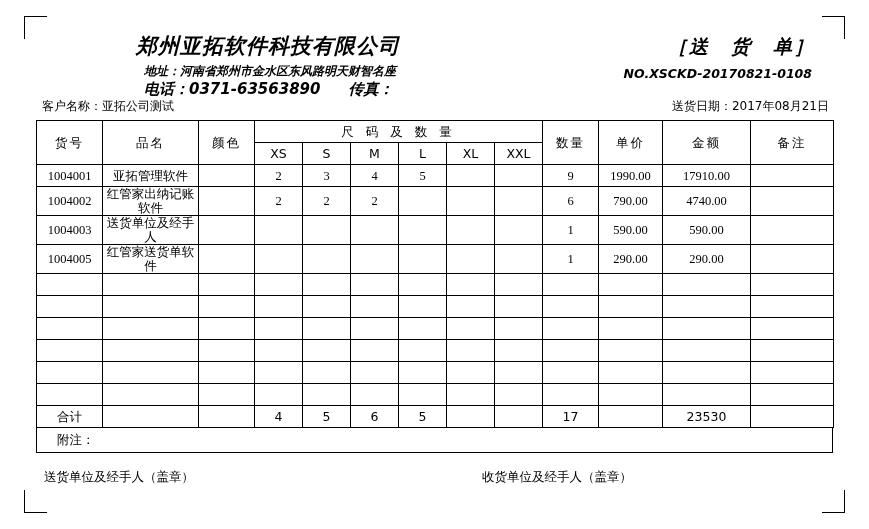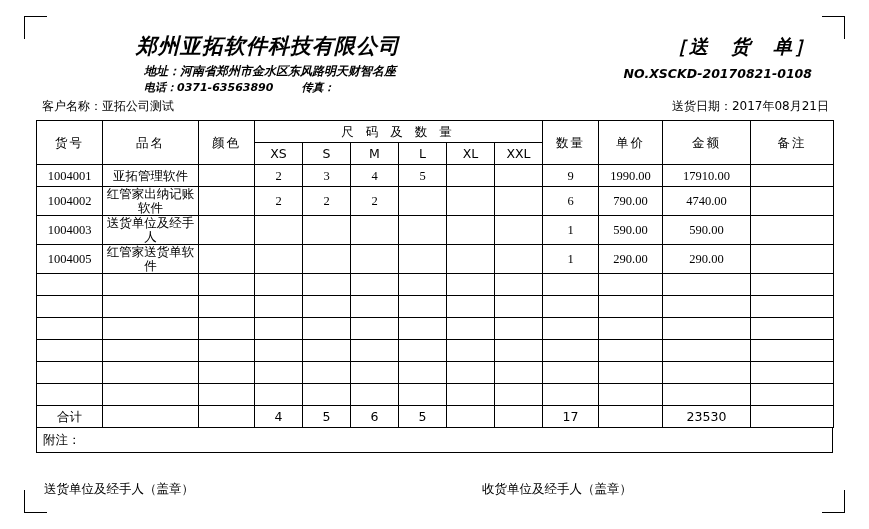--- a/index.html
+++ b/index.html
@@ -59,21 +59,21 @@
     position: absolute;
     left: 108px;
     top: 39px;
     font-size: 12px;
     font-weight: bold;
   }
   .tel-line {
     position: absolute;
     left: 108px;
     top: 56px;
-    font-size: 11px;
+    font-size: 15px;
     font-weight: bold;
   }
   .tel-line .fax {
     margin-left: 28px;
   }
   .doc-title {
     position: absolute;
     right: 18px;
     top: 10px;
     font-size: 19px;
@@ -150,29 +150,29 @@
 
   
   .note {
     width: 797px;
     box-sizing: border-box;
     border: 1px solid #000;
     border-top: none;
     height: 25px;
     font-size: 12.5px;
     line-height: 24px;
-    padding-left: 6px;
+    padding-left: 20px;
     text-align: left;
   }
 
   
   .footer {
     position: relative;
     height: 30px;
-    margin-top: 28px;
+    margin-top: 16px;
     font-size: 12.5px;
   }
   .footer .left  { position: absolute; left: 8px;  top: 0; }
   .footer .right { position: absolute; left: 446px; top: 0; }
 </style>
 </head>
 <body>
 
 <div class="page">
 

